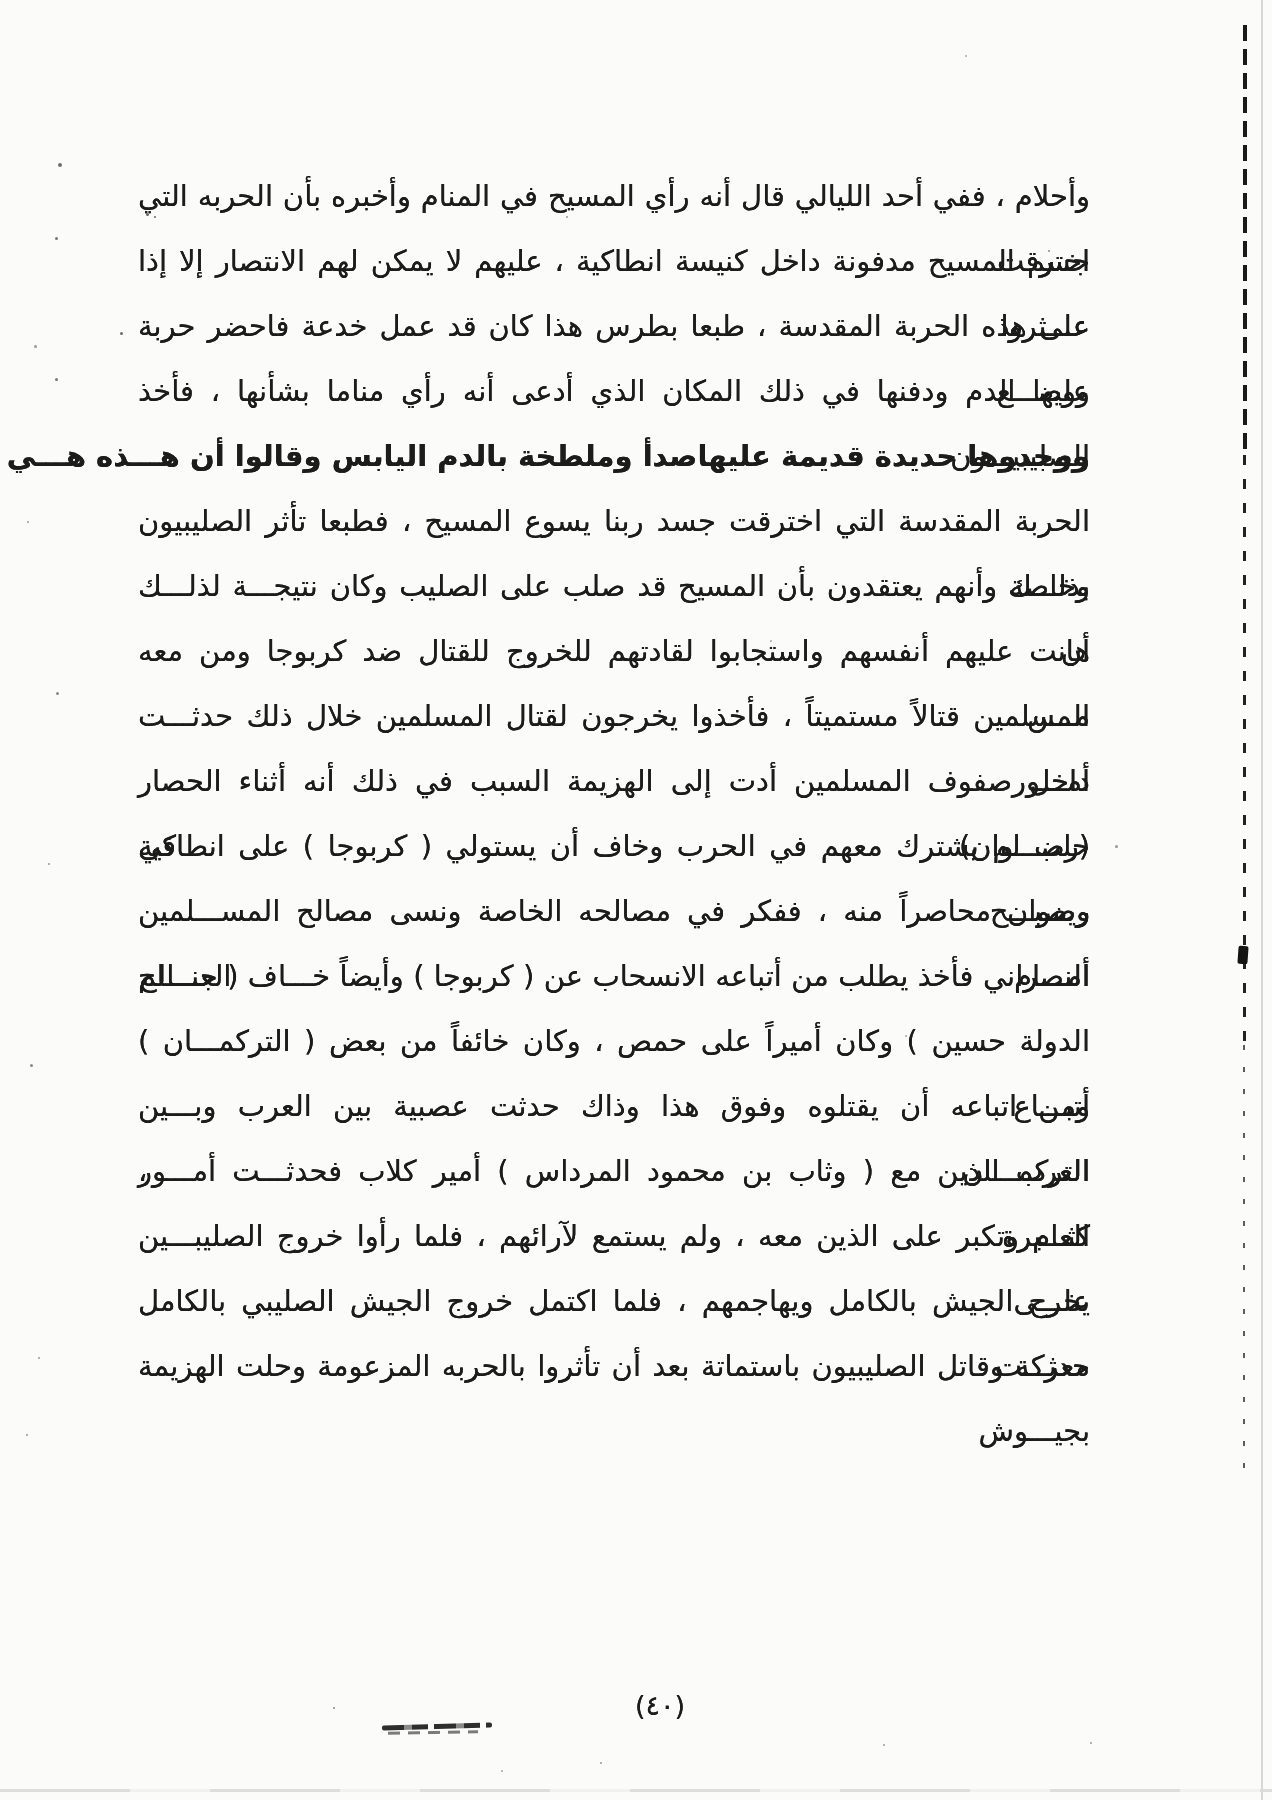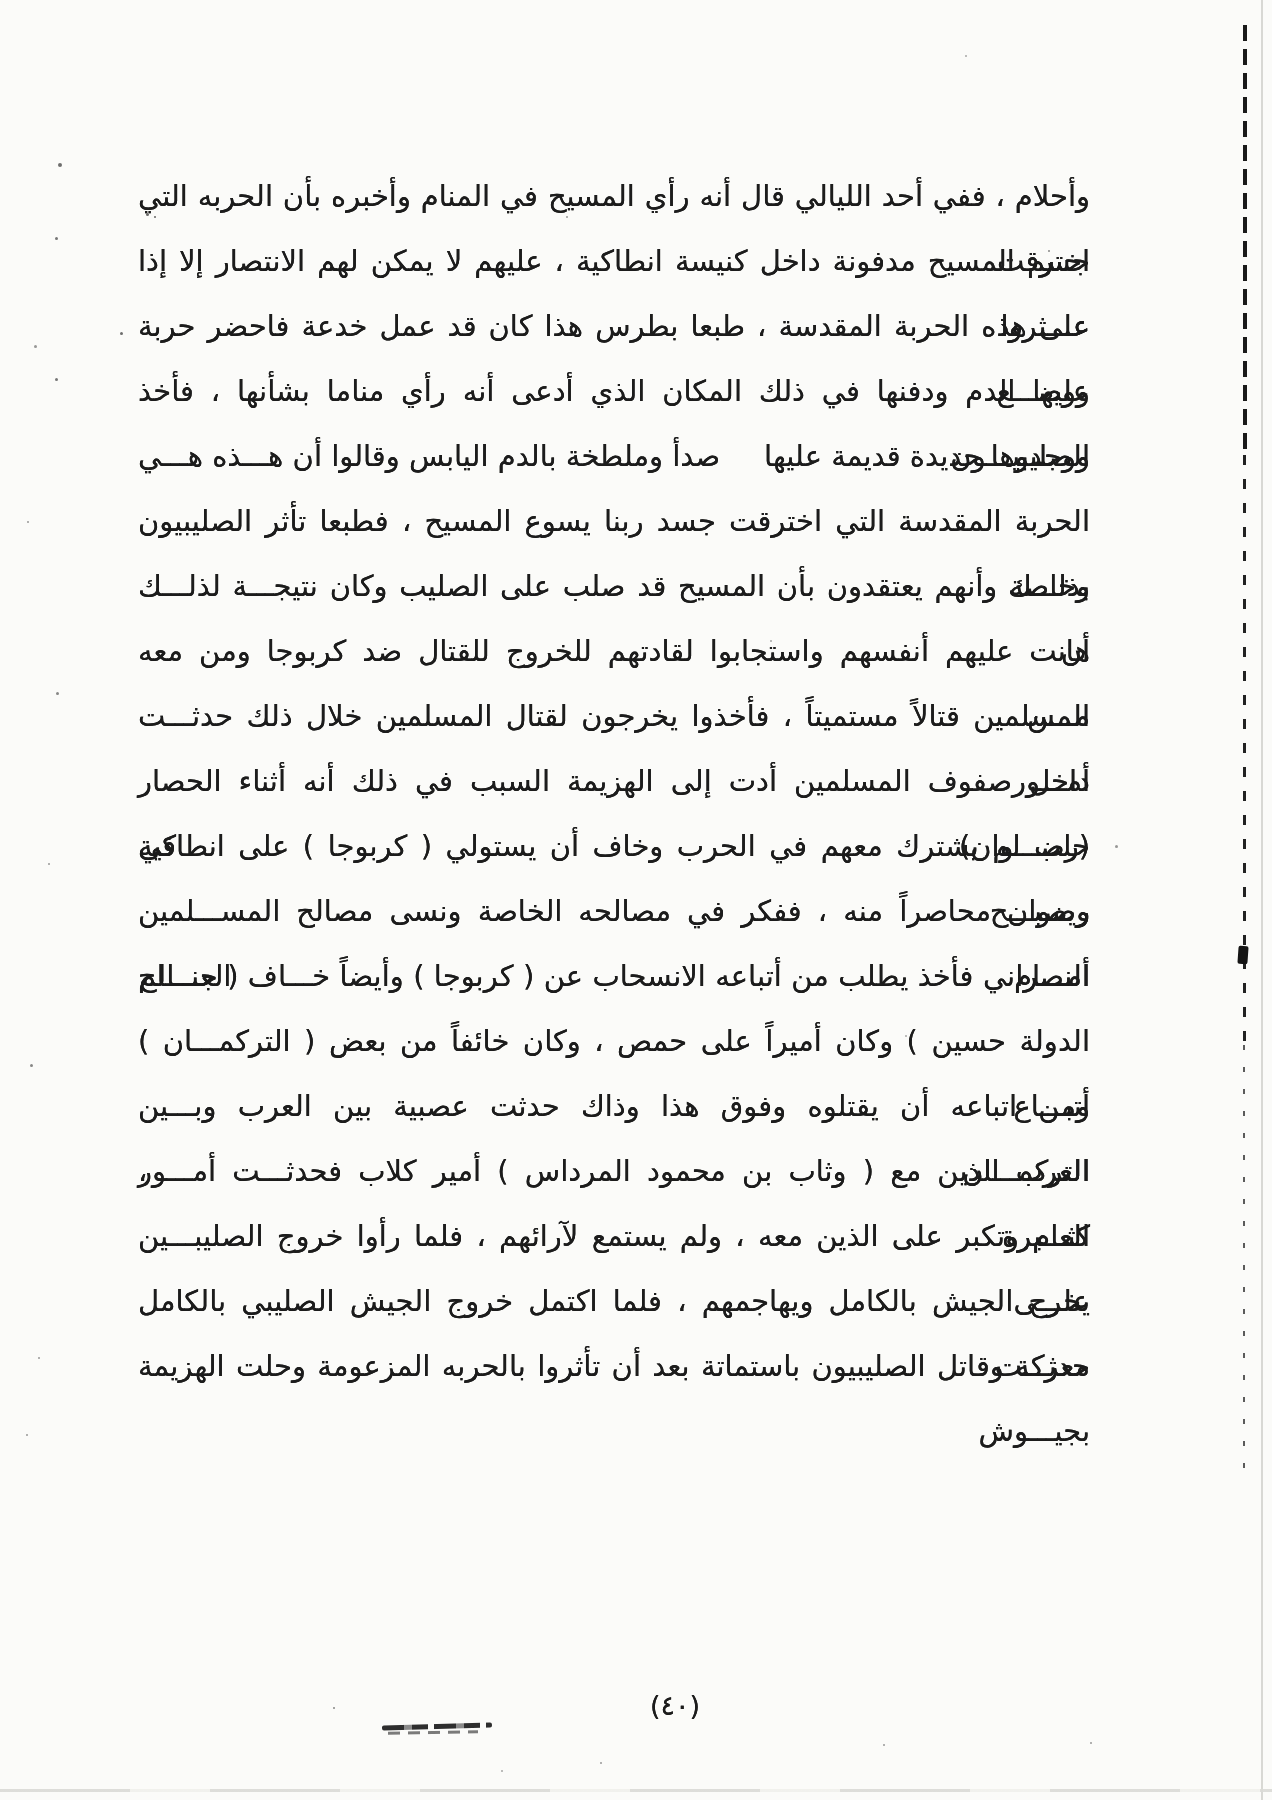--- a/index.html
+++ b/index.html
@@ -28,25 +28,25 @@
     height: 65px;
     line-height: 65px;
     text-align: justify;
     text-align-last: justify;
   }
   .line.split {
     display: flex;
     justify-content: space-between;
     align-items: baseline;
   }
-  .line.split span { white-space: nowrap; }
+  .line.split span { white-space: nowrap; font-weight: bold; }
   .page-number {
     position: absolute;
     top: 1690px;
-    left: 615px;
+    left: 600px;
     width: 120px;
     text-align: center;
     font-size: 27px;
     color: var(--ink, #1c1c1c);
     text-shadow: 0 0 0.6px currentColor;
     letter-spacing: 2px;
   }
   
   .artifact { position: absolute; pointer-events: none; }
   .vline-a {

